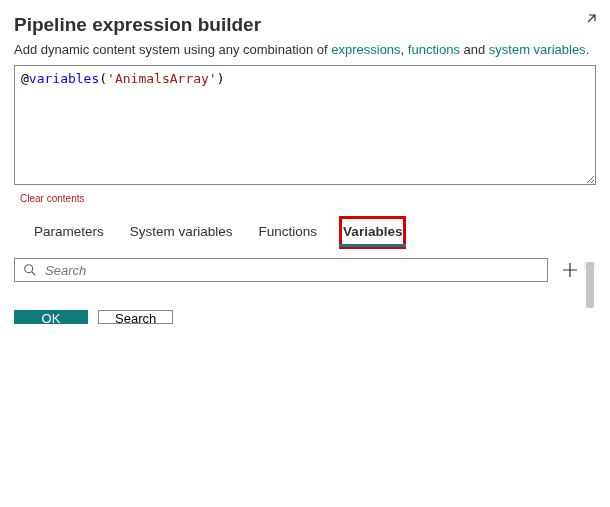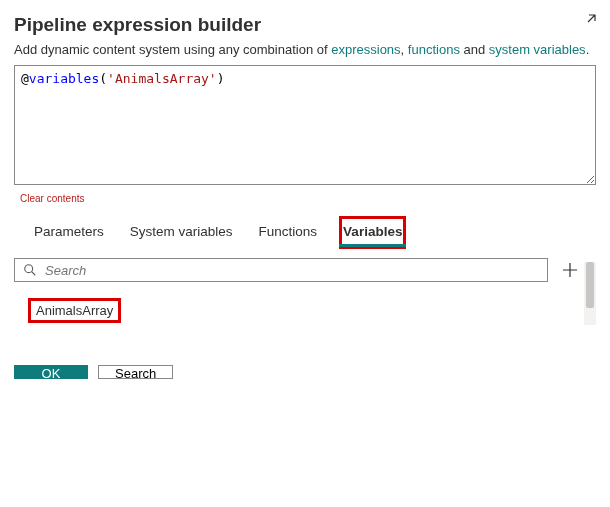--- a/index.html
+++ b/index.html
@@ -214,21 +214,20 @@
         </svg>
       <input type="text" placeholder="Search" style="">
     </div>
     <div class="add-btn">
       <svg width="16" height="16" viewBox="0 0 16 16">
           <path d="M8 1 V15 M1 8 H15" stroke="#323130" stroke-width="1.2"></path>
         </svg>
     </div>
   </div>
 
-  <div class="item highlighted">AnimalsArray</div>
 
   <div class="vscroll">
     <div class="thumb"></div>
   </div>
 </div>
 
 <div class="buttons">
   <button class="btn primary">OK</button>
   <button class="btn">Search</button>
 </div>

